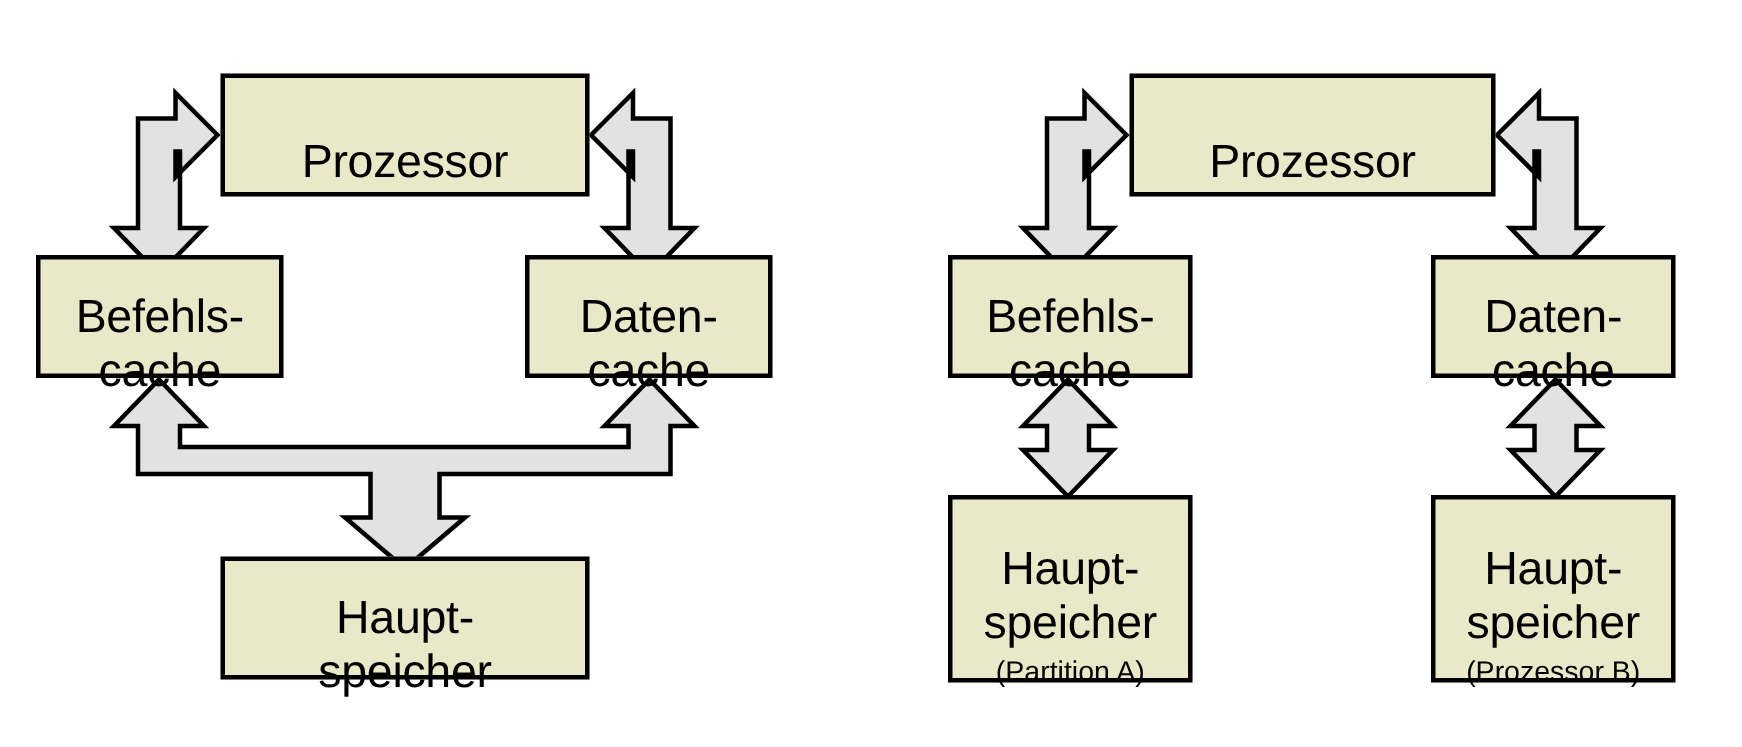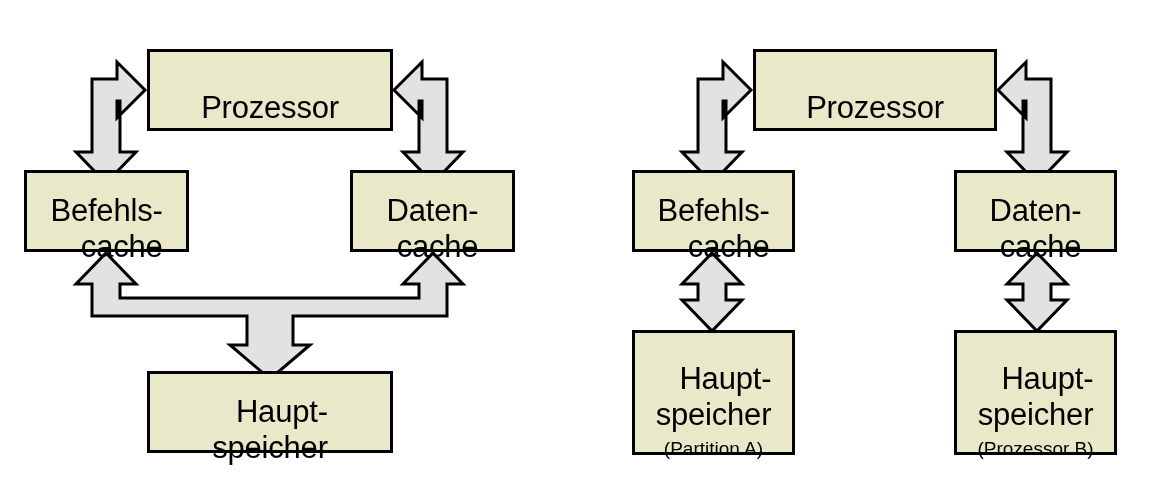--- a/index.html
+++ b/index.html
@@ -27,21 +27,21 @@
     display: flex;
     flex-direction: column;
     align-items: center;
     justify-content: center;
     z-index: 3;
   }
   .node-label {
     font-size: 31px;
     line-height: 36px;
     color: #000000;
-    text-align: right;
+    text-align: center;
     white-space: pre-line;
     letter-spacing: -0.2px;
     margin-top: 36px;
   }
   .node-sublabel {
     font-size: 19px;
     line-height: 24px;
     color: #000000;
     text-align: left;
     margin-top: 4px;

